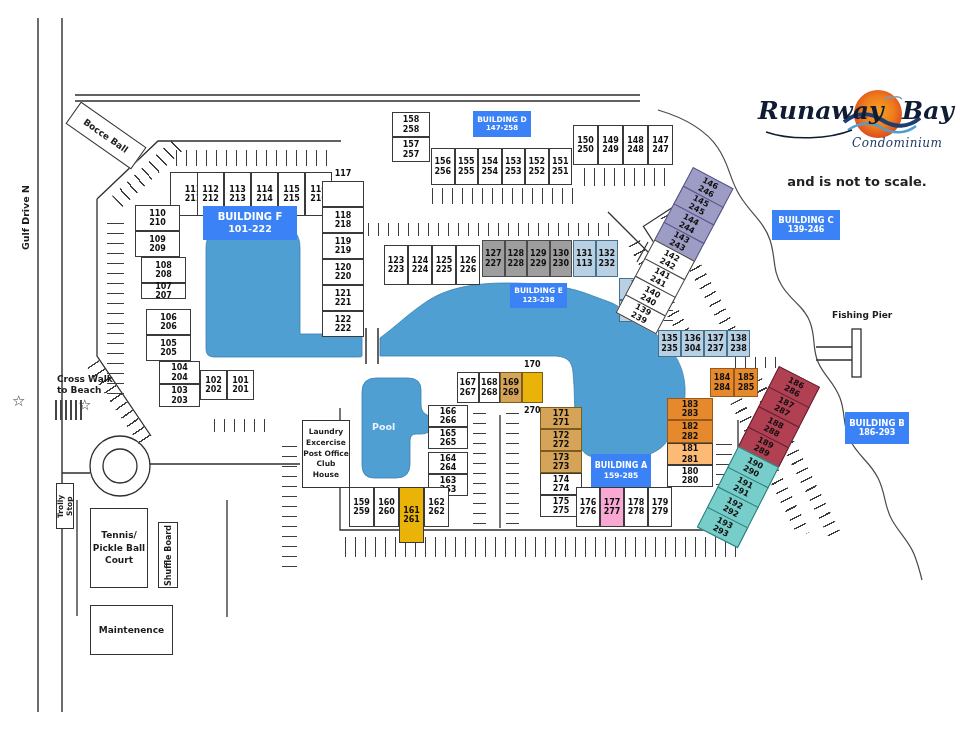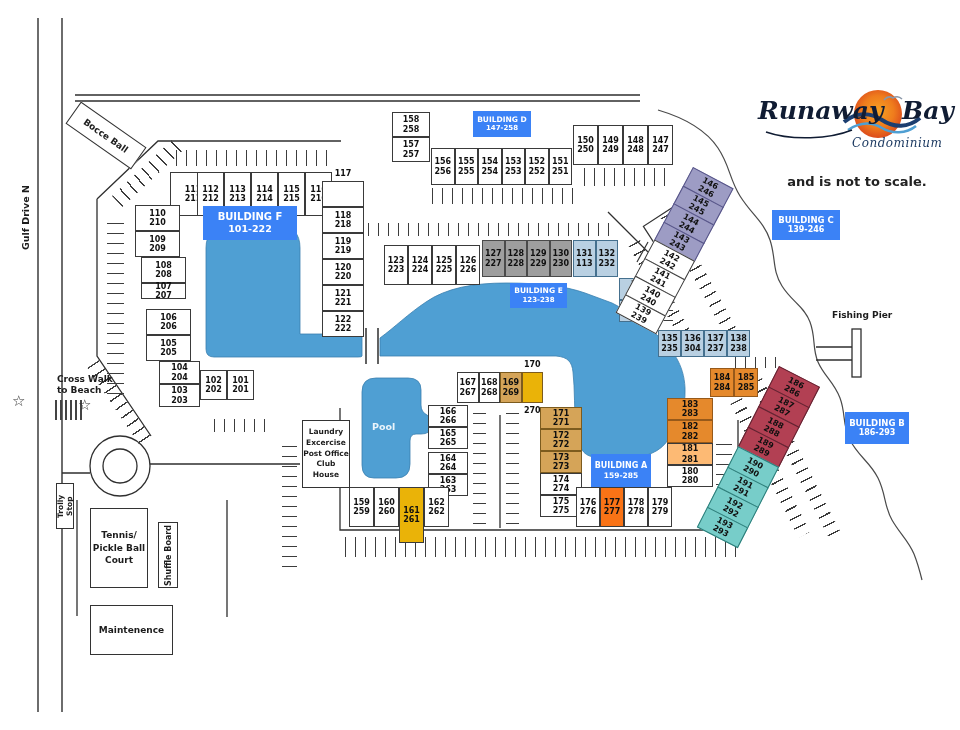--- a/index.html
+++ b/index.html
@@ -372,21 +372,21 @@
         <span>261</span>
       </div>
       <div class="unit" style="background: rgb(255, 255, 255); border-color: rgb(58, 58, 58); width: 25px; height: 40px; left: 424px; top: 487px;">
         <span>162</span>
         <span>262</span>
       </div>
       <div class="unit" style="background: rgb(255, 255, 255); border-color: rgb(58, 58, 58); width: 24px; height: 40px; left: 576px; top: 487px;">
         <span>176</span>
         <span>276</span>
       </div>
-      <div class="unit" style="background: #f97316; border-color: rgb(58, 58, 58); width: 24px; height: 40px; left: 600px; top: 487px;">
+      <div class="unit" style="background: #f9a8d4; border-color: rgb(58, 58, 58); width: 24px; height: 40px; left: 600px; top: 487px;">
         <span>177</span>
         <span>277</span>
       </div>
       <div class="unit" style="background: rgb(255, 255, 255); border-color: rgb(58, 58, 58); width: 24px; height: 40px; left: 624px; top: 487px;">
         <span>178</span>
         <span>278</span>
       </div>
       <div class="unit" style="background: rgb(255, 255, 255); border-color: rgb(58, 58, 58); width: 24px; height: 40px; left: 648px; top: 487px;">
         <span>179</span>
         <span>279</span>

